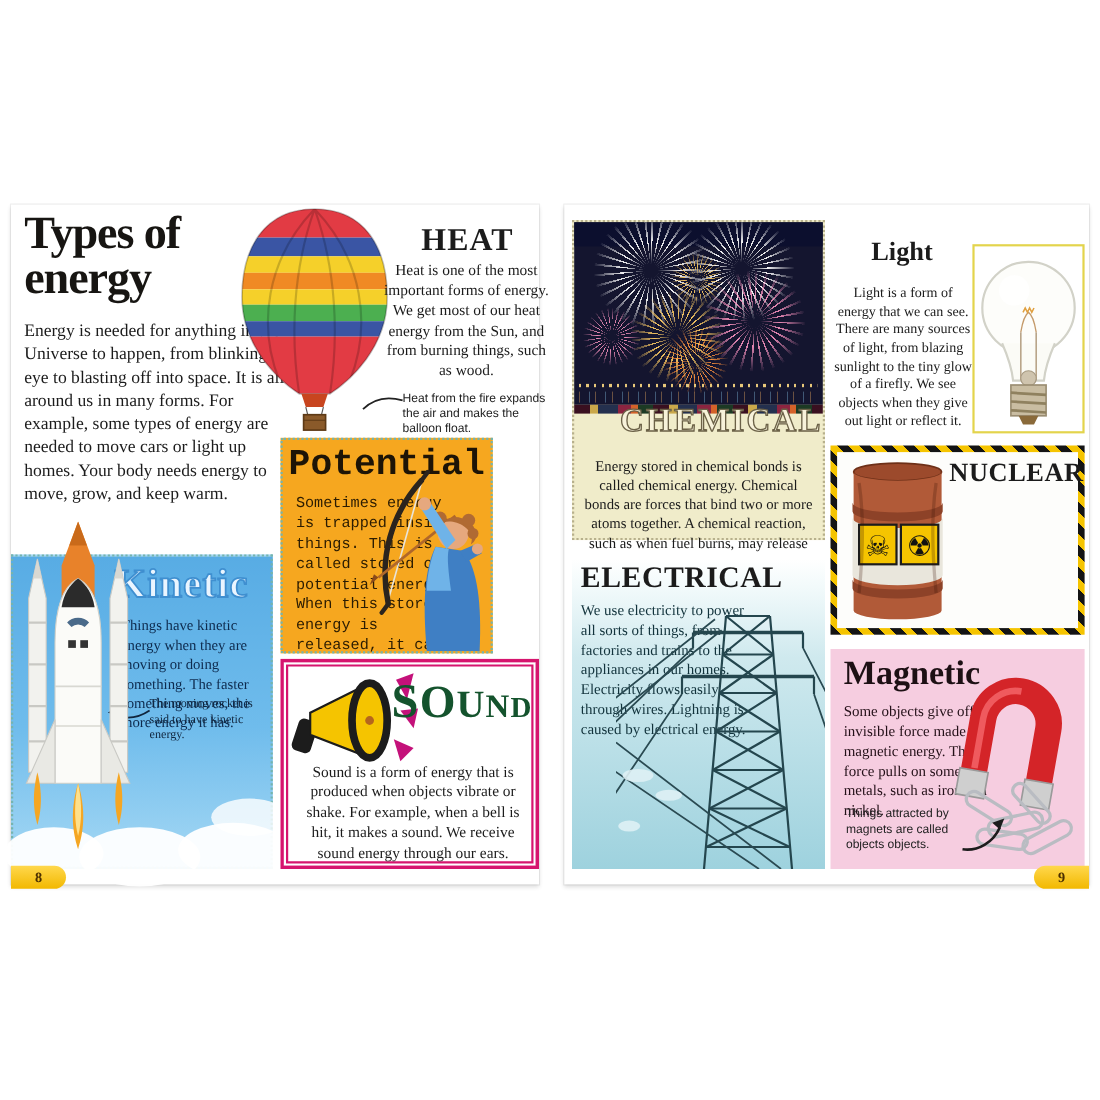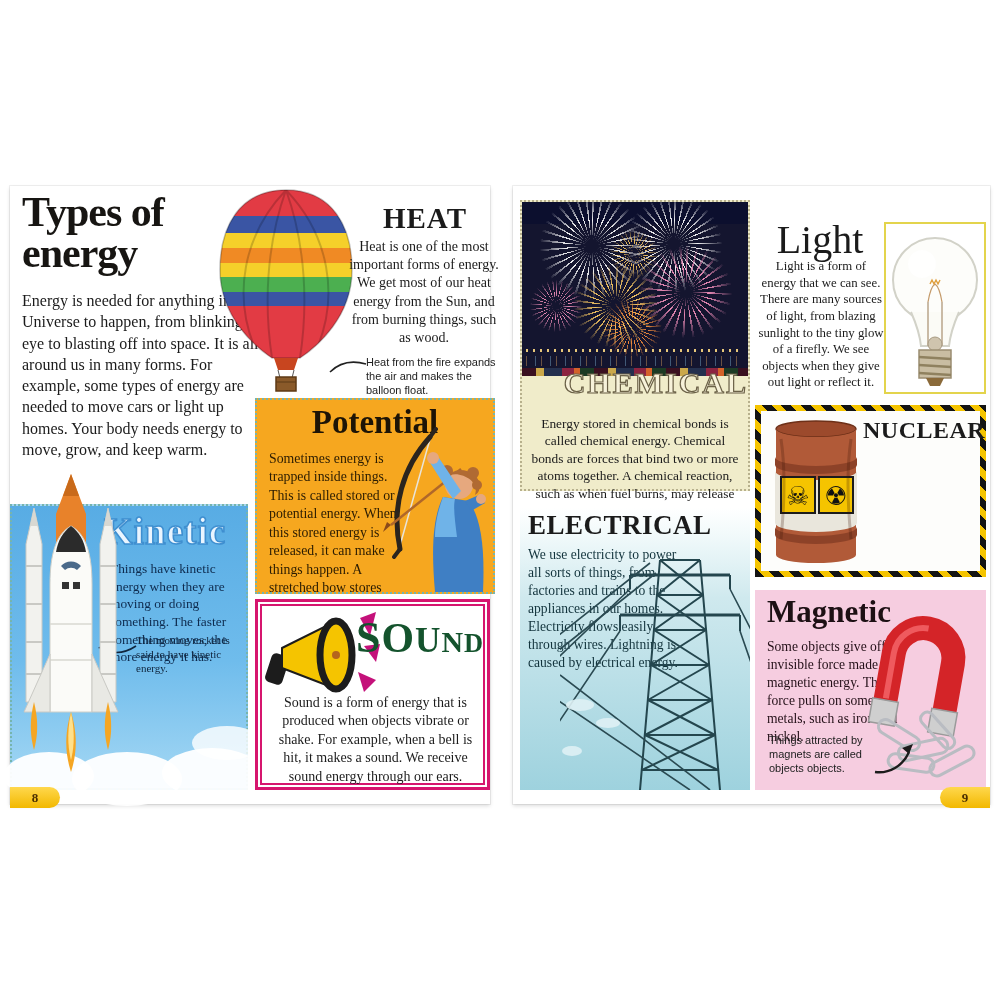--- a/index.html
+++ b/index.html
@@ -15,22 +15,22 @@
   .main-title{left:12px;top:6px;width:235px;font-size:42px;font-weight:bold;
               line-height:.98;letter-spacing:-1px;color:#171512;}
   .intro{left:12px;top:104px;width:248px;font-size:16px;line-height:1.33;}
   .heat-title{left:340px;top:16px;width:150px;text-align:center;font-size:29px;
               font-weight:bold;letter-spacing:1px;}
   .heat-body{left:338px;top:52px;width:152px;font-size:14px;line-height:1.3;text-align:center;}
   .callout{font-size:11px;line-height:1.25;color:#222;
            font-family:"Liberation Sans",sans-serif;}
   .heat-callout{left:356px;top:170px;width:132px;}
 
-  .potential-box{left:245px;top:212px;width:240px;height:196px;background:#F6A71F;
-                 border:2px dotted #76b4ad;box-sizing:border-box;overflow:visible;}
+  .potential-box{left:245px;top:212px;width:193px;height:196px;background:#F6A71F;
+                 border:2px dotted #76b4ad;box-sizing:border-box;overflow:visible;font-family:Liberation Mono, monospace;}
   .potential-title{left:0;top:4px;width:100%;text-align:center;font-size:33px;
                    font-weight:bold;color:#1d1406;}
   .potential-body{left:12px;top:50px;width:142px;font-size:13.8px;line-height:1.34;color:#2b1c02;}
 
   .kinetic-box{left:0;top:318px;width:238px;height:286px;box-sizing:border-box;
                background:linear-gradient(180deg,#58ace4 0%,#6fbcec 55%,#a5d8f4 100%);
                border:2px dotted #76b4ad;overflow:visible;}
   .kinetic-title{left:92px;top:4px;font-size:37px;font-weight:bold;color:#eaf5ff;
                  -webkit-text-stroke:1.6px #3f8fd0;letter-spacing:1px;}
   .kinetic-body{left:98px;top:54px;width:136px;font-size:13.4px;line-height:1.32;color:#0e2b4e;}
@@ -60,21 +60,21 @@
         background:repeating-linear-gradient(90deg,#e8c87a 0 2px,transparent 2px 7px);}
   .reflect{left:4px;bottom:2px;width:96%;height:10px;opacity:.45;
         background:repeating-linear-gradient(90deg,#d49a5a 0 1px,transparent 1px 9px,#7ac 9px 10px,transparent 10px 15px);}
   .mosaic{left:0;top:166px;width:100%;height:8px;
           background:repeating-linear-gradient(90deg,#3a1020 0 14px,#caa84a 14px 22px,#24304e 22px 40px,#8c2440 40px 52px,#d4622a 52px 58px,#1c3a24 58px 72px);}
   .chemical-title{left:0;top:164px;width:100%;text-align:right;font-size:30px;font-weight:bold;
                   letter-spacing:2px;color:#f7f2da;-webkit-text-stroke:1.2px #6b6147;}
   .chemical-body{left:8px;top:213px;width:210px;text-align:center;font-size:13.4px;line-height:1.3;}
 
   .light-box{left:242px;top:14px;width:231px;height:200px;background:#fff;}
-  .light-title{left:0px;top:16px;width:130px;text-align:center;font-size:40px;font-weight:normal;}
+  .light-title{left:0px;top:16px;width:130px;text-align:center;font-size:24px;font-weight:bold;}
   .light-body{left:2px;top:58px;width:128px;text-align:center;font-size:12.8px;line-height:1.3;}
   .bulb-frame{right:0px;top:22px;width:102px;height:172px;background:#fff;
               border:2px solid #e3d44c;box-sizing:border-box;}
 
   .nuclear-box{left:242px;top:219px;width:231px;height:172px;box-sizing:border-box;
                background:repeating-linear-gradient(45deg,#141414 0 7px,#f5c400 7px 14px);}
   .nuclear-inner{position:absolute;left:6px;top:6px;right:6px;bottom:6px;background:#fdfdfb;}
   .nuclear-title{left:102px;top:6px;font-size:24px;font-weight:bold;letter-spacing:.5px;}
   .nuclear-body{left:102px;top:38px;width:115px;font-size:12.6px;line-height:1.28;}
 

